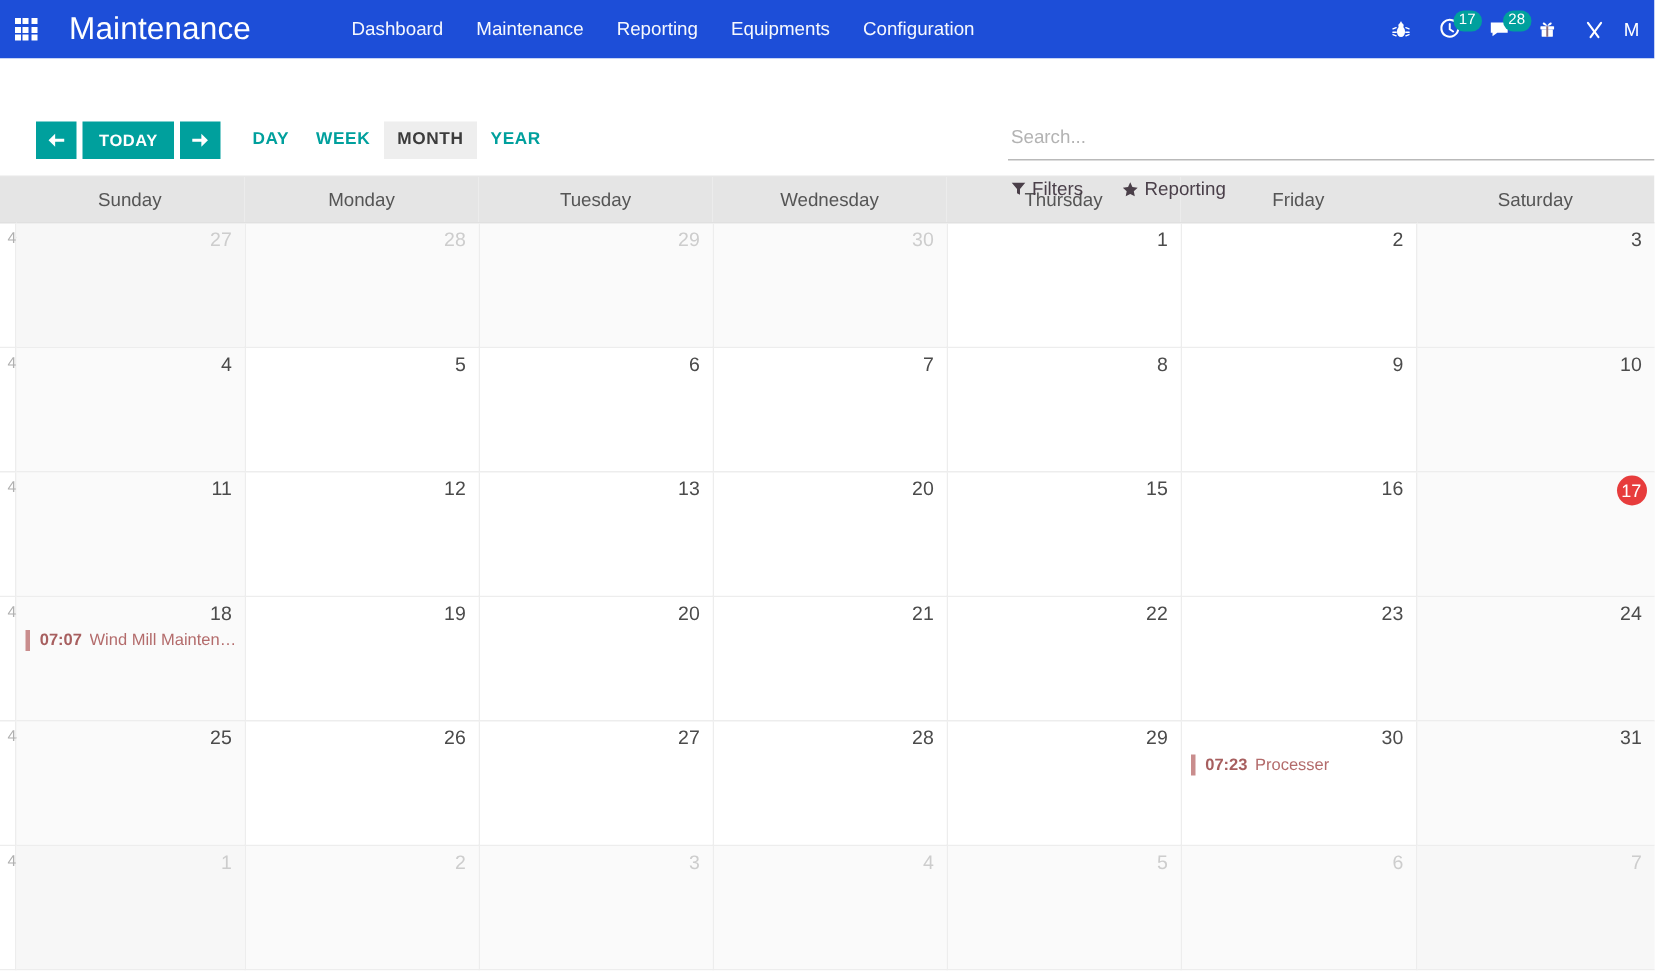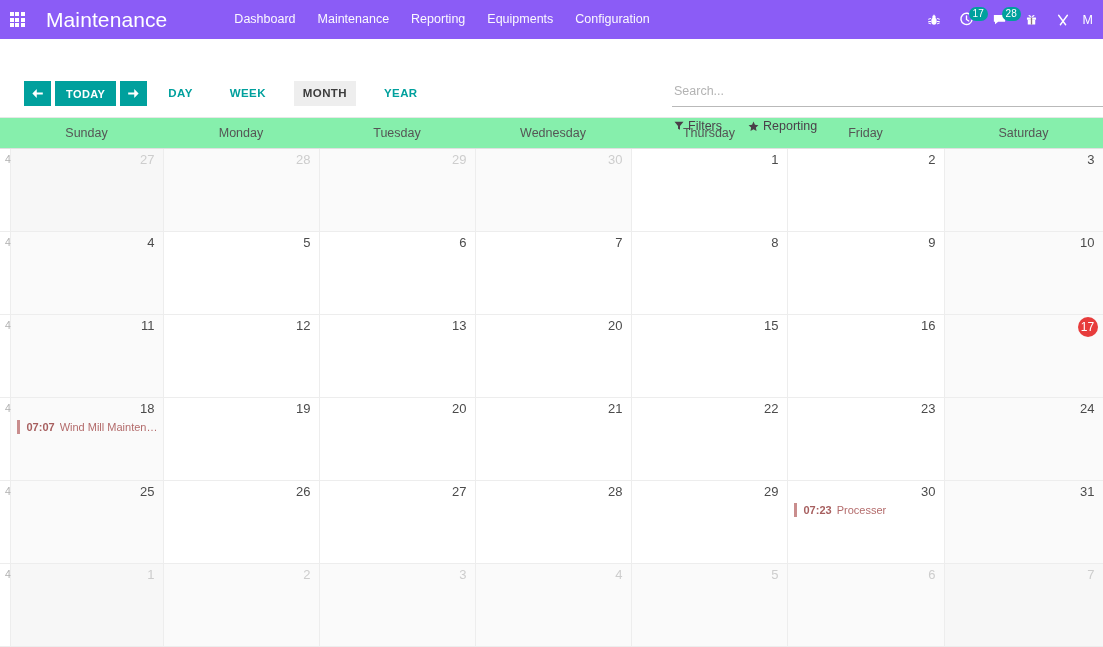--- a/index.html
+++ b/index.html
@@ -8,21 +8,21 @@
     width: 1103px; height: 647px;
     overflow: hidden;
     background: #ffffff;
     font-family: "Liberation Sans", sans-serif;
     -webkit-font-smoothing: antialiased;
   }
 
   
   .navbar {
     height: 39px;
-    background: #8b5cf6;
+    background: #1d4ed8;
     display: flex;
     align-items: center;
     color: #ffffff;
     position: relative;
   }
   .apps-btn {
     width: 34px; height: 39px;
     display: flex; align-items: center; justify-content: center;
     cursor: pointer;
   }
@@ -125,21 +125,20 @@
     letter-spacing: .4px;
     padding: 0;
   }
   .btn-arrow { width: 27px; }
   .btn-today { padding: 0 11px; margin: 0 4px; }
   .btn-arrow svg { display: block; }
 
   .scales {
     display: flex; align-items: center;
     margin-left: 12px;
-    gap: 19px;
   }
   .scale {
     font-size: 11.5px;
     font-weight: 700;
     letter-spacing: .4px;
     color: #00a09d;
     padding: 5px 9px;
     cursor: pointer;
     background: transparent;
     border: none;
@@ -195,21 +194,21 @@
   }
   .cal th {
     font-size: 12.5px;
     font-weight: 400;
     color: #555555;
     height: 30px;
     padding: 0;
     text-align: center;
     vertical-align: middle;
     border-bottom: 1px solid #e0e0e0;
-    background: #86efac;
+    background: #e5e5e5;
   }
   .cal th.wk-col, .cal td.wk-col { width: 0px; }
 
   .cal td {
     border: 1px solid #ededed;
     border-top: none;
     border-left: none;
     height: 83px;
     vertical-align: top;
     padding: 0;

